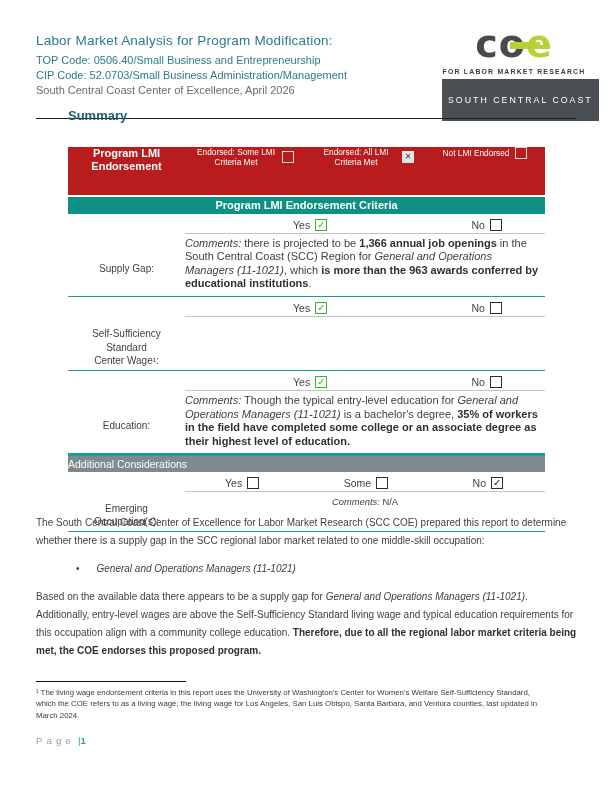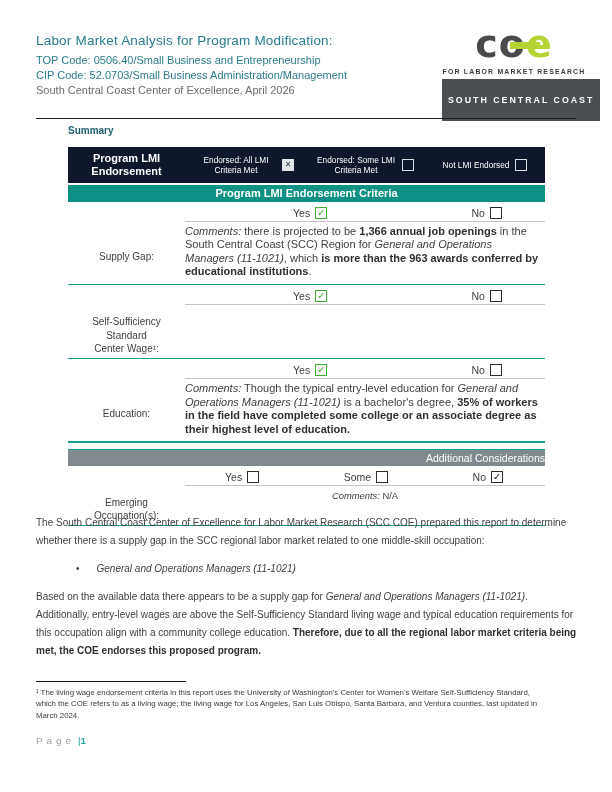--- a/index.html
+++ b/index.html
@@ -14,46 +14,46 @@
   .italic { font-style:italic; }
   .byline { color:#6a6a6a; }
   .logo { position:absolute; top:24px; right:26px; width:144px; text-align:center; }
   .logo-letters { position:relative; display:inline-block; height:42px;
     font-family:"DejaVu Sans", sans-serif; font-weight:800; font-size:38px; line-height:40px;
     color:#4a4a4c; letter-spacing:1px; }
   .logo-letters .lc { position:relative; z-index:2; }
   .logo-letters .lime { color:#b5d334; }
   .logo-bar { position:absolute; z-index:3; left:35px; width:30px; top:18px; height:6.5px; background:#b5d334; }
   .logo-tagline { font-size:6.9px; font-weight:700; color:#3a3a3a; letter-spacing:1.2px; white-space:nowrap; margin-top:2px; }
-  .logo-region { display:inline-block; background:#4a4f53; color:#fff; font-size:8.8px; font-weight:700;
+  .logo-region { display:inline-block; background:#4a4f53; color:#fff; font-size:8.8px; font-weight:400;
     letter-spacing:2px; padding:16px 6px; margin-top:4px; white-space:nowrap; }
   .header-rule { position:absolute; left:36px; width:540px; top:118px; border-top:1.6px solid #1c1c1c; }
-  .summary-heading { position:absolute; left:68px; top:125px; font-size:10px; font-weight:700; color:#1e5e70; }
+  .summary-heading { position:absolute; left:68px; top:108px; font-size:13px; font-weight:700; color:#1e5e70; }
 
   
   .lmi-table { position:absolute; left:68px; top:147px; width:477px; }
-  .t-header { display:flex; background:#0f172a; color:#fff; height:36px; align-items:center; }
+  .t-header { display:flex; background:#b91c1c; color:#fff; height:48px; align-items:flex-start; }
   .t-h-label { width:117px; font-weight:700; font-size:11px; line-height:13px; text-align:center; padding:0 10px; box-sizing:border-box; }
   .t-h-group { flex:1; display:flex; align-items:center; justify-content:center; gap:6px;
     font-size:8.3px; line-height:10px; text-align:center; }
   .t-h-text { max-width:80px; }
   .t-banner { background:#0c9184; color:#fff; font-weight:700; font-size:11px; text-align:center;
     height:17px; line-height:16.5px; margin-top:2px; }
   .crit, .add { display:flex; }
   .crit-label { width:117px; display:flex; align-items:center; justify-content:center; text-align:center;
     font-size:10px; line-height:13.5px; white-space:pre-line; padding:2px 4px; box-sizing:border-box;margin-top:28px; }
   .crit-body { flex:1; padding:2px 0 5px; min-width:0; }
   .yn-row { display:flex; align-items:center; font-size:10.5px; padding:3px 0 2px; border-bottom:1px solid #c4c4c4; }
   .yn { display:inline-flex; align-items:flex-end; gap:5px; }
   .yn-yes { margin-left:30%; }
   .yn-no  { margin-left:auto; margin-right:12%; }
   .comments { font-size:11px; line-height:13.4px; padding:3px 6px 0 0; }
   .teal-sep { height:1.6px; background:#14a092; }
-  .gray-banner { background:#7f898e; color:#fff; text-align:right; font-size:10.5px;
-    height:16px; line-height:16px; margin-top:6px; border-top:1.6px solid #14a092; }
+  .gray-banner { background:#7f898e; color:#fff; text-align:left; font-size:10.5px;
+    height:16px; line-height:16px; border-top:1.6px solid #14a092; }
   .add-body { flex:1; padding:2px 0 3px; min-width:0; }
   .add-yn { display:flex; justify-content:space-between; align-items:center;
     padding:3px 42px 2px 40px; border-bottom:1px solid #c4c4c4; font-size:10.5px; }
   .add-comments { text-align:center; font-size:9.4px; padding:4px 0 3px; }
   
   .cb { display:inline-block; width:10px; height:10px; line-height:10px; font-size:9px; text-align:center;
     border:1.3px solid #2d2d2d; font-weight:700; box-sizing:content-box;
     font-family:"DejaVu Sans", sans-serif; vertical-align:-1px; }
   .cb-x { background:#e2e5e6; color:#394349; border-color:#e2e5e6; font-size:8px; }
   .t-h-group .cb-empty { border-color:#d9dddf; }
@@ -100,26 +100,26 @@
   </div>
 
   <div class="header-rule"></div>
   <div class="summary-heading">Summary</div>
 
   <div class="lmi-table">
 
     <div class="t-header">
       <div class="t-h-label">Program LMI Endorsement</div>
       <div class="t-h-group">
+        <span class="t-h-text">Endorsed: Some LMI Criteria Met</span>
+        <span class="cb cb-empty"></span>
+      </div>
+      <div class="t-h-group">
         <span class="t-h-text">Endorsed: All LMI Criteria Met</span>
         <span class="cb cb-x">✕</span>
-      </div>
-      <div class="t-h-group">
-        <span class="t-h-text">Endorsed: Some LMI Criteria Met</span>
-        <span class="cb cb-empty"></span>
       </div>
       <div class="t-h-group">
         <span class="t-h-text">Not LMI Endorsed</span>
         <span class="cb cb-empty"></span>
       </div>
     </div>
 
     <div class="t-banner">Program LMI Endorsement Criteria</div>
 
     <div class="crit">

